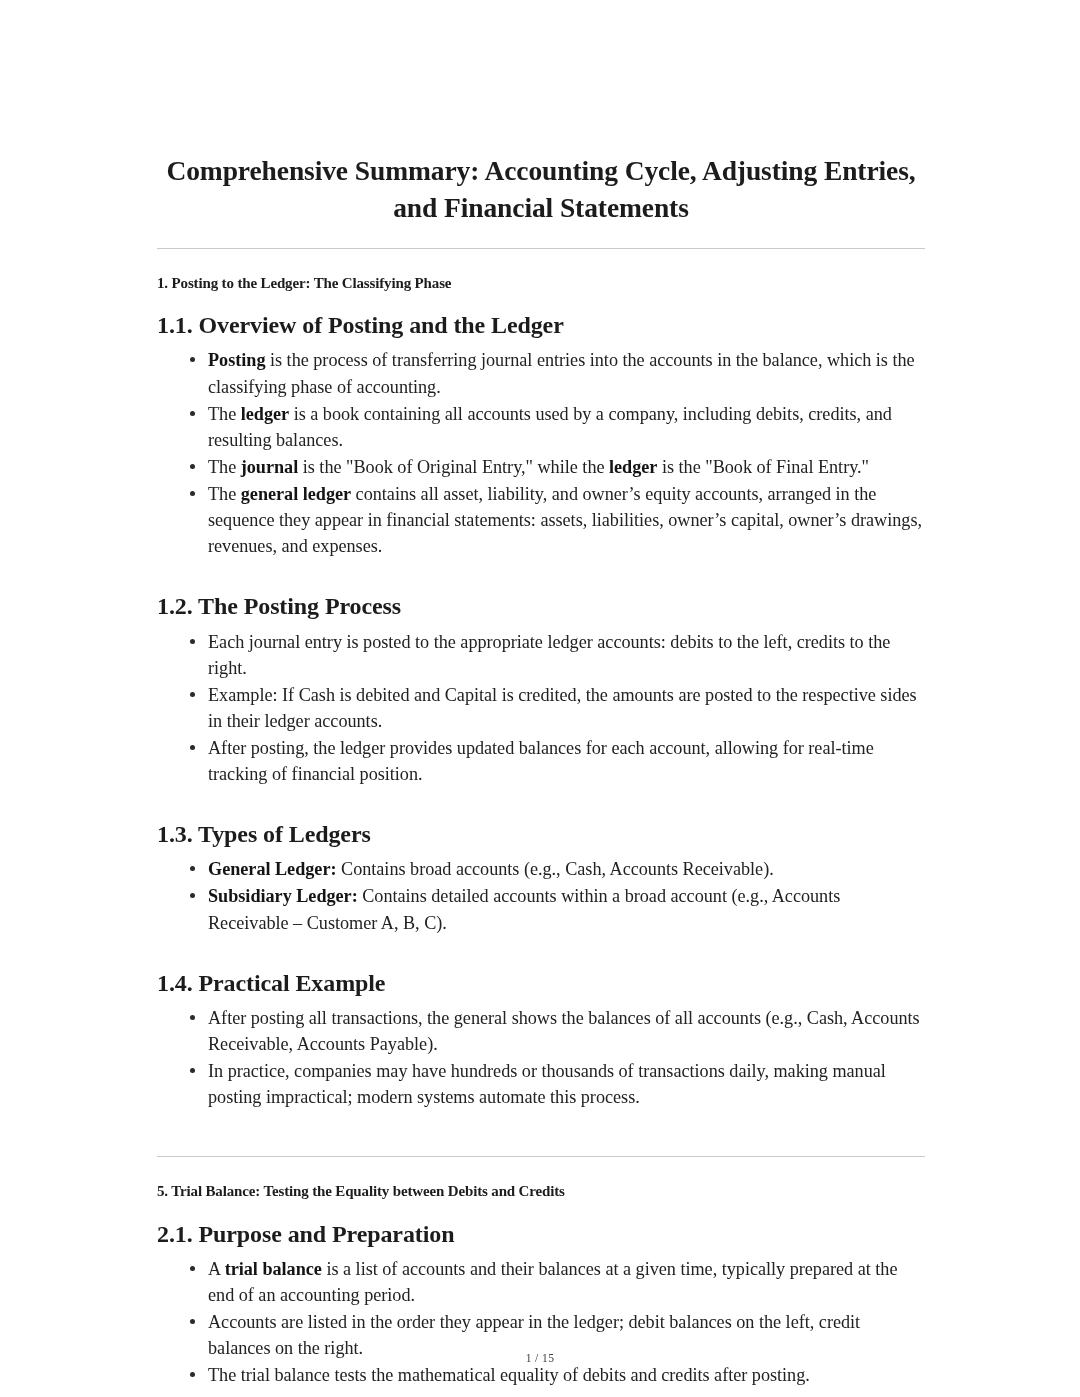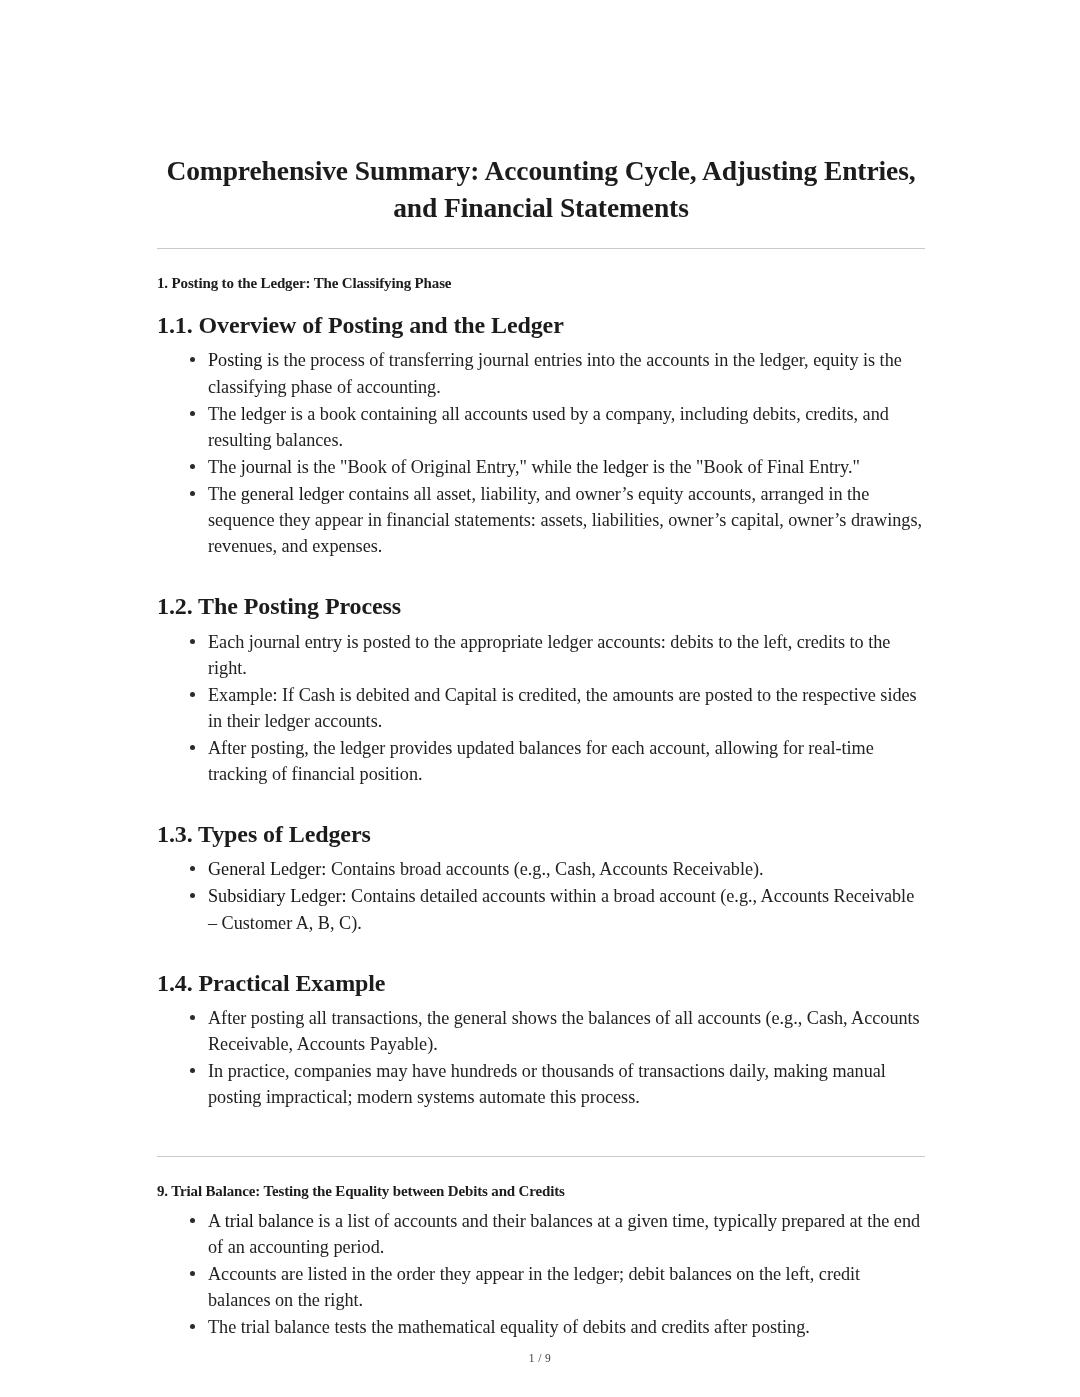--- a/index.html
+++ b/index.html
@@ -99,21 +99,21 @@
     left: 33px;
     top: 10px;
     width: 5px;
     height: 5px;
     border-radius: 50%;
     background: #2a2a2a;
   }
 
   ul.bullets > li b,
   ul.bullets > li strong {
-    font-weight: 400;
+    font-weight: 700;
     color: #141414;
   }
 
   .gap-after-list { height: 14px; }
 
   
   .footer {
     position: absolute;
     left: 0;
     top: 1352px;
@@ -133,21 +133,21 @@
   <div class="content">
 
     <h1 class="doc-title">Comprehensive Summary: Accounting Cycle, Adjusting Entries, and Financial Statements</h1>
 
     <hr class="rule">
 
     <div id="sections-root">
         <h2 class="h-sec">1. Posting to the Ledger: The Classifying Phase</h2>
         <h3 class="h-sub">1.1. Overview of Posting and the Ledger</h3>
         <ul class="bullets">
-          <li><strong>Posting</strong><span> is the process of transferring journal entries into the accounts in the ledger, equity is the classifying phase of accounting.</span></li>
+          <li><strong>Posting</strong><span> is the process of transferring journal entries into the accounts in the balance, which is the classifying phase of accounting.</span></li>
           <li><span>The </span><strong>ledger</strong><span> is a book containing all accounts used by a company, including debits, credits, and resulting balances.</span></li>
           <li><span>The </span><strong>journal</strong><span> is the "Book of Original Entry," while the </span><strong>ledger</strong><span> is the "Book of Final Entry."</span></li>
           <li><span>The </span><strong>general ledger</strong><span> contains all asset, liability, and owner’s equity accounts, arranged in the sequence they appear in financial statements: assets, liabilities, owner’s capital, owner’s drawings, revenues, and expenses.</span></li>
         </ul>
         <div class="gap-after-list"></div>
         <h3 class="h-sub">1.2. The Posting Process</h3>
         <ul class="bullets">
           <li><span>Each journal entry is posted to the appropriate ledger accounts: debits to the left, credits to the right.</span></li>
           <li><span>Example: If Cash is debited and Capital is credited, the amounts are posted to the respective sides in their ledger accounts.</span></li>
           <li><span>After posting, the ledger provides updated balances for each account, allowing for real-time tracking of financial position.</span></li>
@@ -159,26 +159,27 @@
           <li><strong>Subsidiary Ledger:</strong><span> Contains detailed accounts within a broad account (e.g., Accounts Receivable – Customer A, B, C).</span></li>
         </ul>
         <div class="gap-after-list"></div>
         <h3 class="h-sub">1.4. Practical Example</h3>
         <ul class="bullets">
           <li><span>After posting all transactions, the general shows the balances of all accounts (e.g., Cash, Accounts Receivable, Accounts Payable).</span></li>
           <li><span>In practice, companies may have hundreds or thousands of transactions daily, making manual posting impractical; modern systems automate this process.</span></li>
         </ul>
         <div class="gap-after-list"></div>
         <hr class="rule section-rule">
-        <h2 class="h-sec">9. Trial Balance: Testing the Equality between Debits and Credits</h2>
+        <h2 class="h-sec">5. Trial Balance: Testing the Equality between Debits and Credits</h2>
+        <h3 class="h-sub">2.1. Purpose and Preparation</h3>
         <ul class="bullets">
           <li><span>A </span><strong>trial balance</strong><span> is a list of accounts and their balances at a given time, typically prepared at the end of an accounting period.</span></li>
           <li><span>Accounts are listed in the order they appear in the ledger; debit balances on the left, credit balances on the right.</span></li>
           <li><span>The trial balance tests the mathematical equality of debits and credits after posting.</span></li>
         </ul>
         <div class="gap-after-list"></div>
       </div>
 
   </div>
 
-  <div class="footer">1 / 9</div>
+  <div class="footer">1 / 15</div>
 
 </div>
 
 </body></html>

